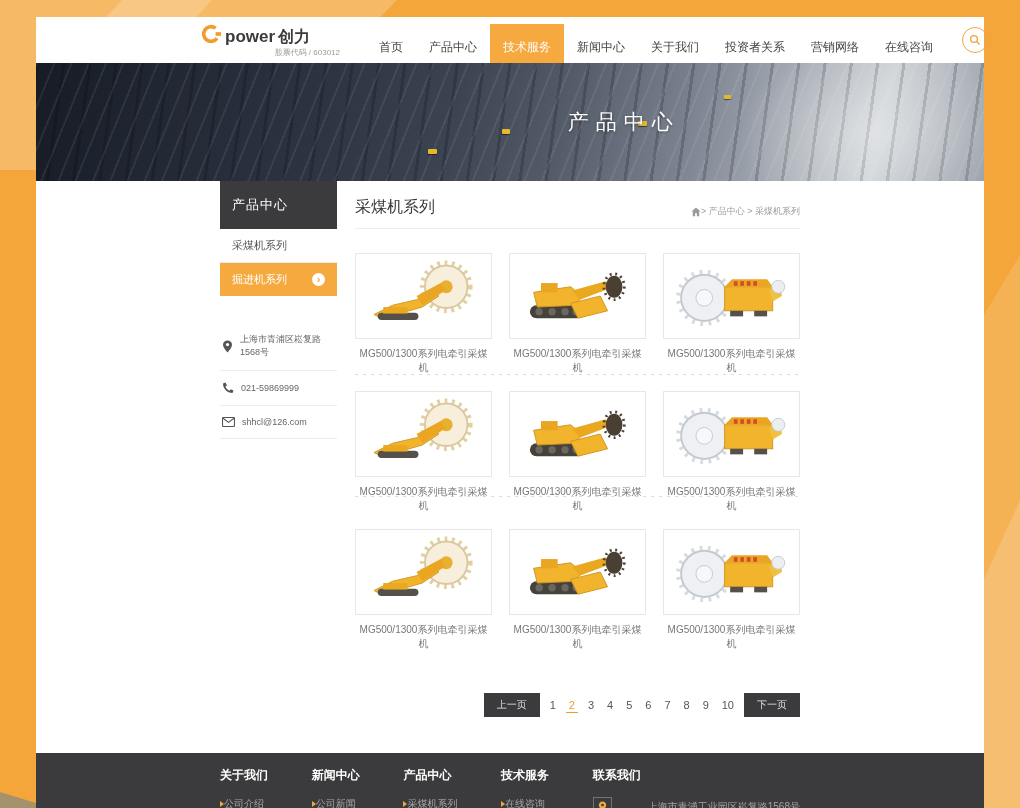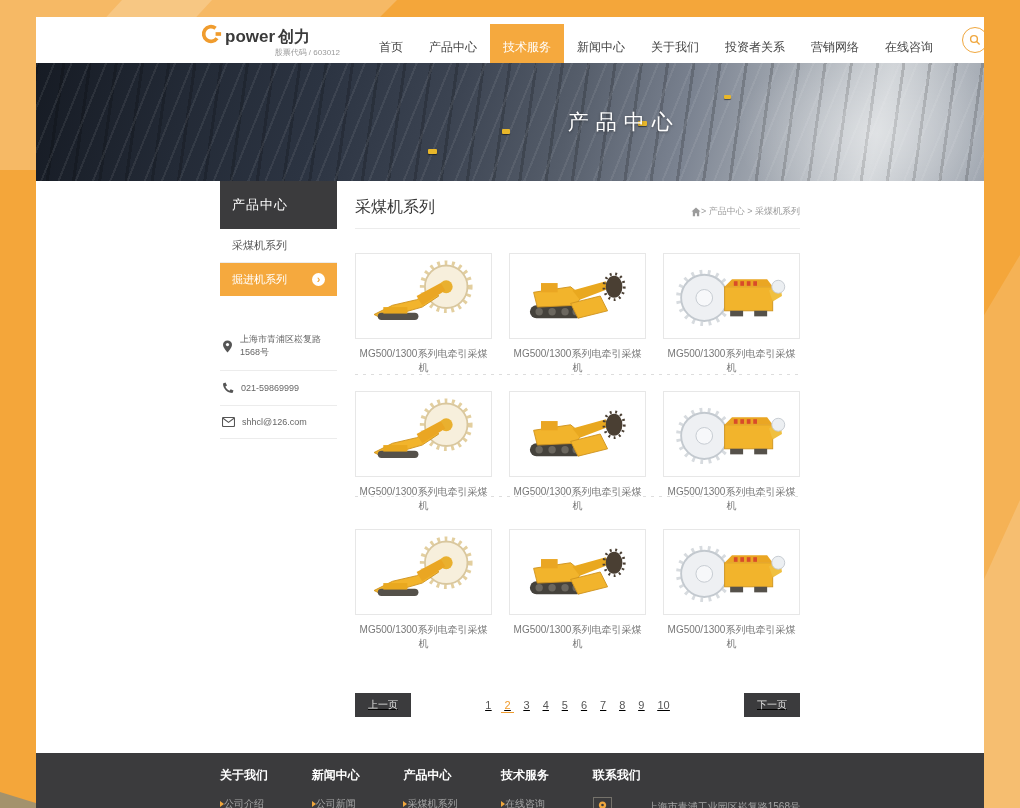--- a/index.html
+++ b/index.html
@@ -81,21 +81,21 @@
   .product{padding-bottom:16px;cursor:pointer;}
   .product + .product{}
   .card{border:1px solid #e7e7e7;height:84px;background:#fff;display:flex;align-items:center;justify-content:center;}
   .machine{width:112px;height:74px;}
   .machine svg{display:none;width:100%;height:100%;}
   .machine[data-type="shearer"]   svg[data-name="machine-shearer-icon"]{display:block;}
   .machine[data-type="roadheader"] svg[data-name="machine-roadheader-icon"]{display:block;}
   .machine[data-type="gear"]      svg[data-name="machine-gear-icon"]{display:block;}
   .product-label{font-size:10px;color:#777;text-align:center;margin-top:8px;}
   
-  .pagination{display:flex;align-items:center;justify-content:space-between;gap:7px;margin:26px 0 36px;text-decoration:underline;}
+  .pagination{display:flex;align-items:center;justify-content:flex-end;gap:7px;margin:26px 0 36px;}
   .page-btn{background:#3b3b3d;color:#e0e0e0;font-size:10px;padding:5px 13px;cursor:pointer;}
   .page-num{font-size:11px;color:#555;padding:1px 3px;cursor:pointer;}
   .page-num.active{color:#f09c2e;border-bottom:1px solid #f09c2e;}
   
   .footer{background:#3b3b3d;padding-top:14px;}
   .footer-cols{display:flex;justify-content:space-between;}
   .fcol h4{color:#fff;font-size:12px;font-weight:bold;margin:0 0 13px;}
   .fcol ul{list-style:none;margin:0;padding:0;}
   .flink{font-size:10px;color:#a5a5a5;margin-bottom:8px;display:flex;align-items:center;cursor:pointer;}
   .bullet{width:0;height:0;border-left:4px solid #f0a73e;border-top:3px solid transparent;border-bottom:3px solid transparent;flex:0 0 auto;}

